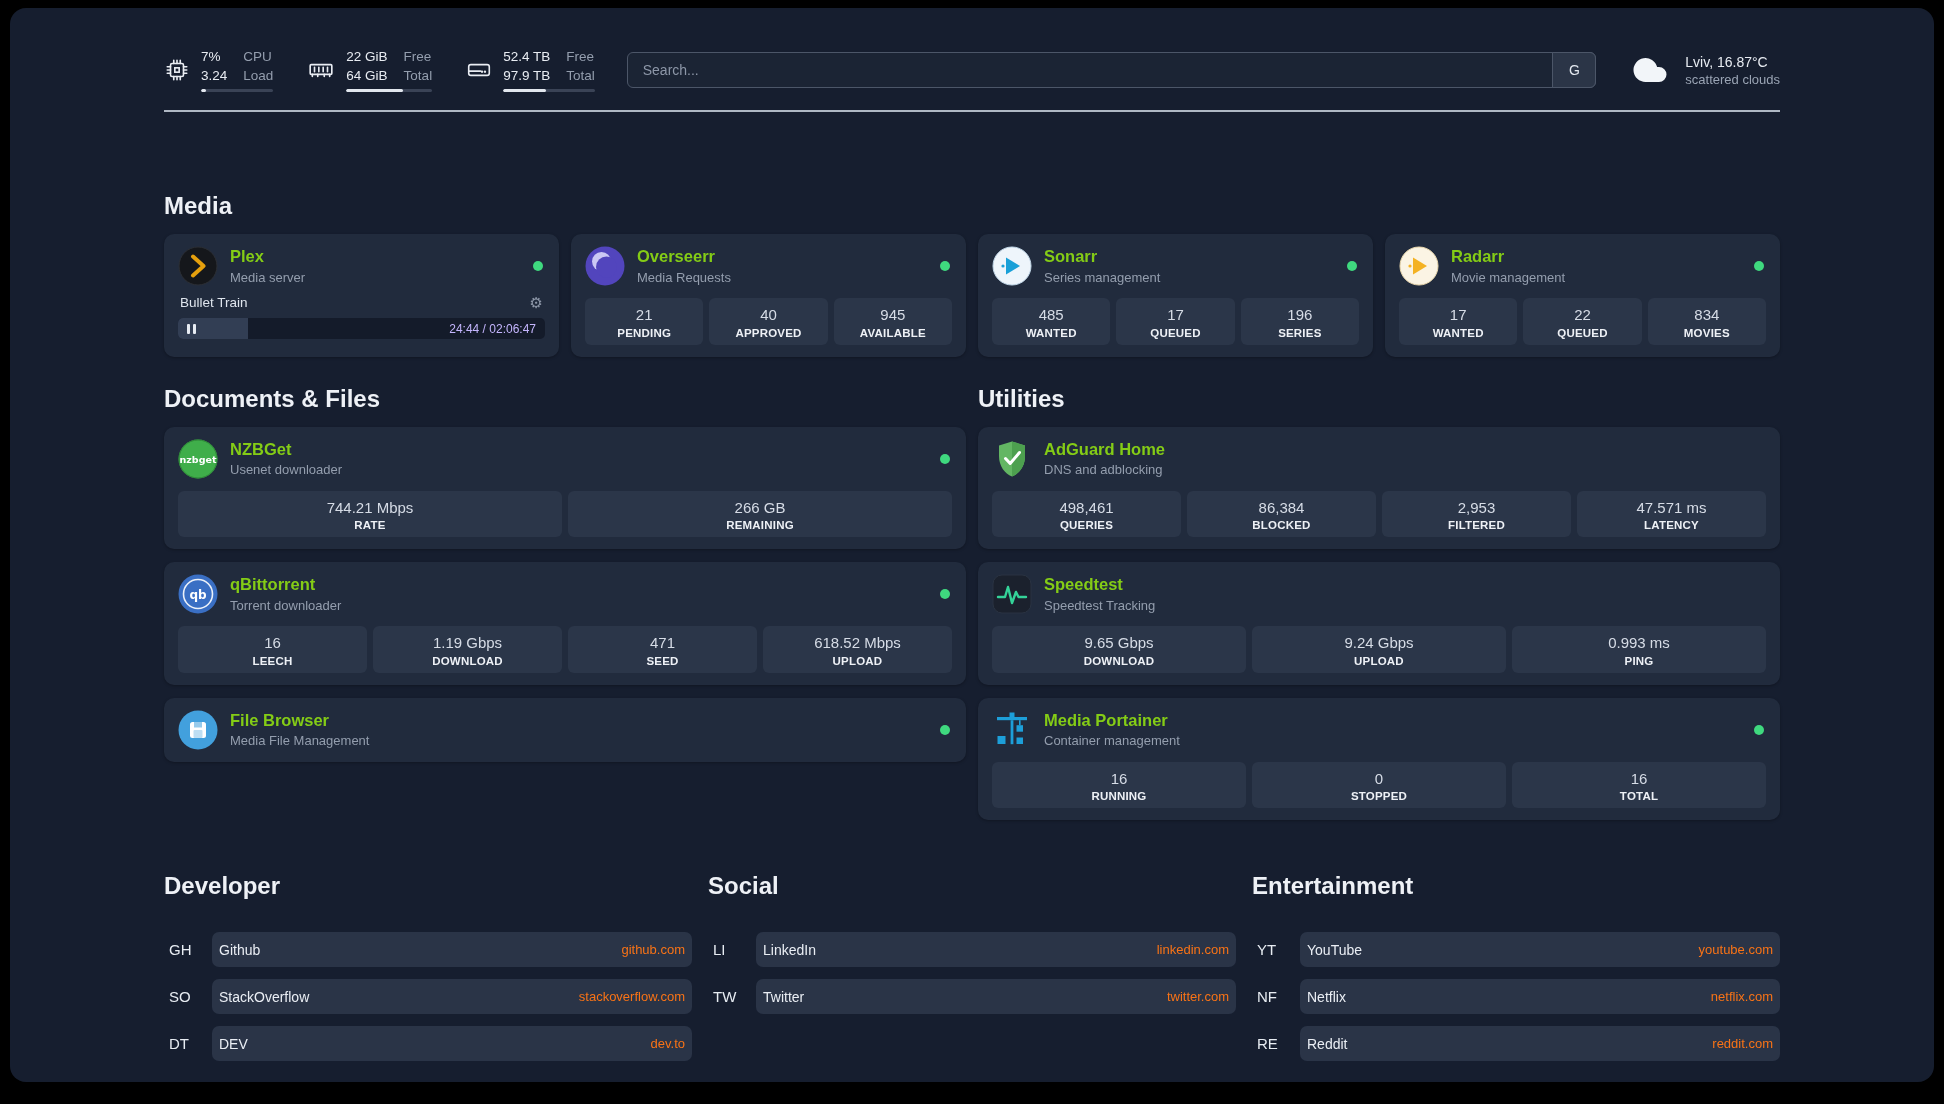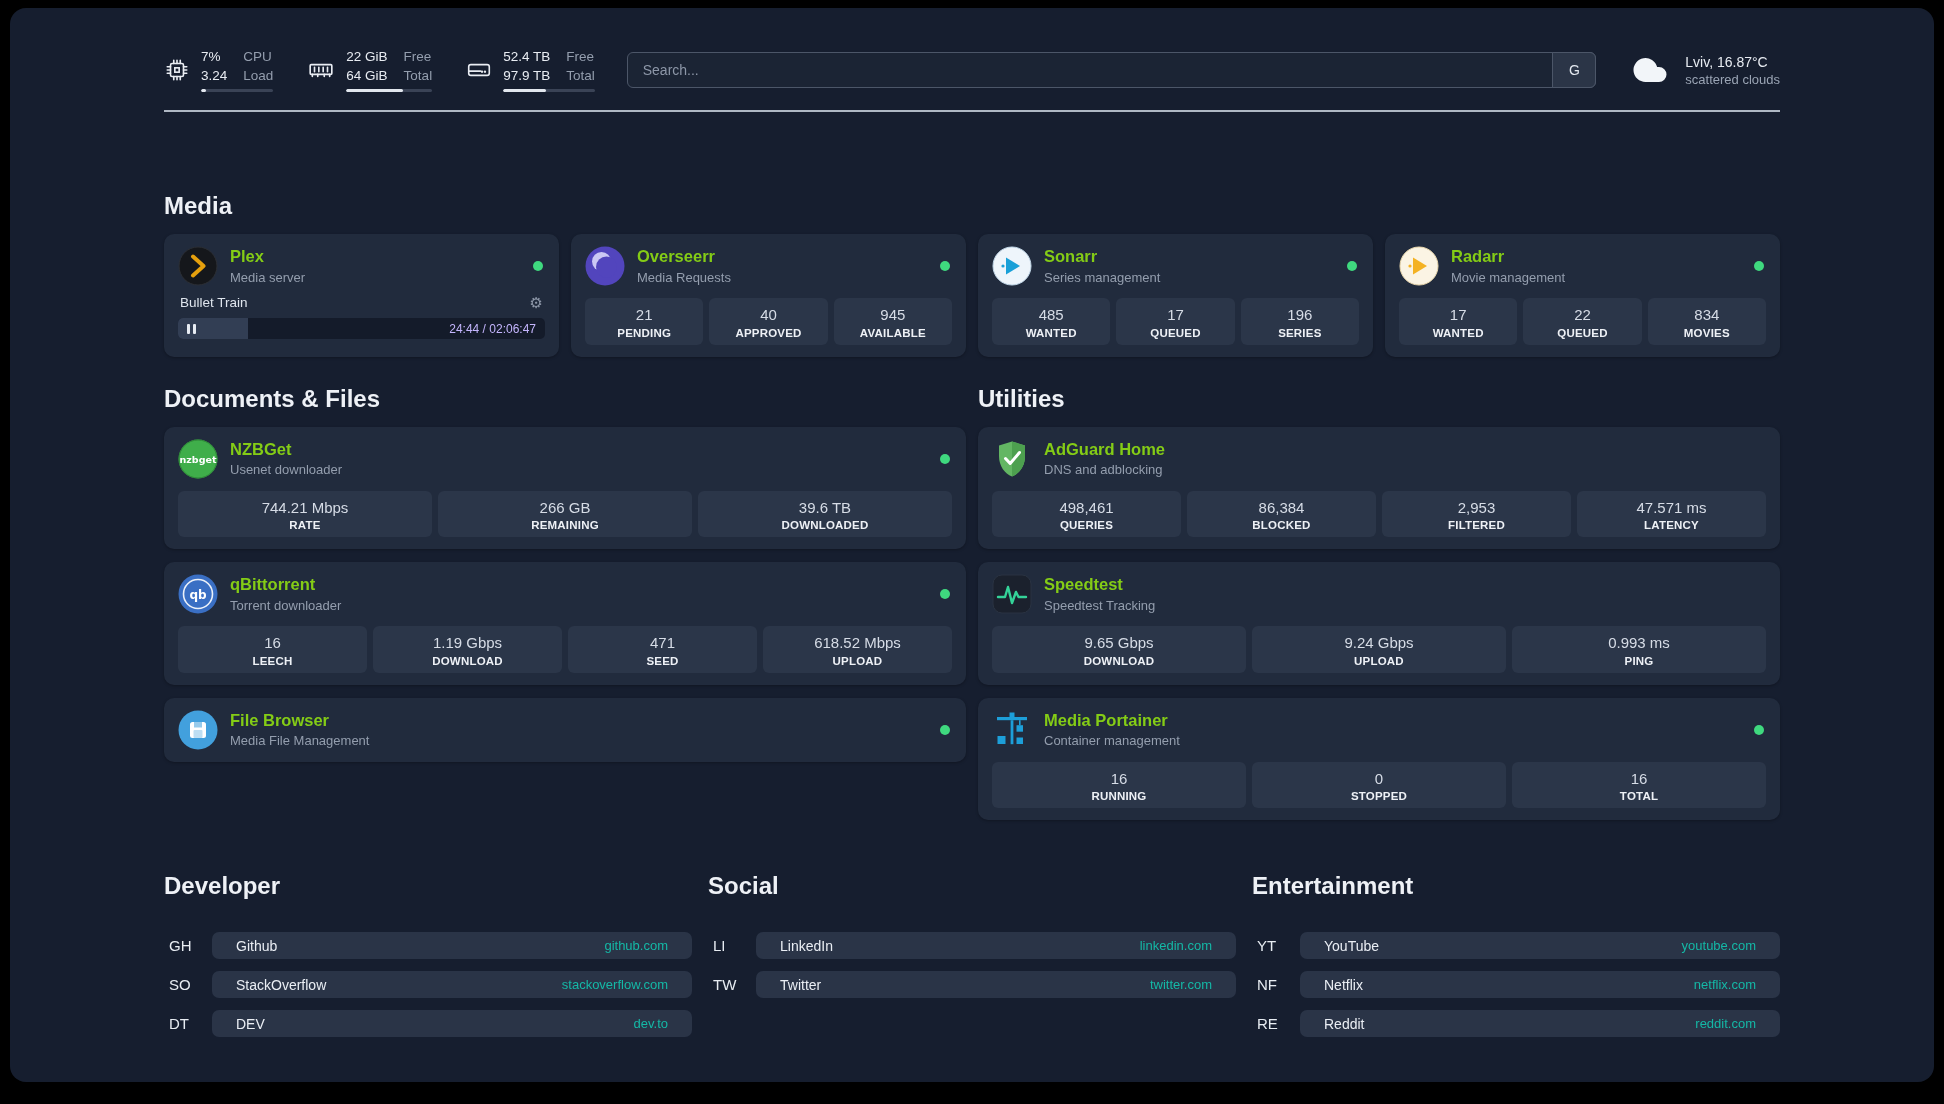--- a/index.html
+++ b/index.html
@@ -82,25 +82,25 @@
   .two-col { display: grid; grid-template-columns: 1fr 1fr; gap: 12px; margin-top: 28px; }
   .col-title { margin-bottom: 14px; }
   .stack { display: flex; flex-direction: column; gap: 13px; }
 
   
   .bookmarks-grid { display: grid; grid-template-columns: repeat(3, 1fr); gap: 16px; margin-top: 52px; padding-bottom: 30px; align-items: start; }
   .bm-title { margin-bottom: 32px; }
   .bm-row { display: flex; align-items: center; margin-bottom: 12px; }
   .bm-abbr { width: 48px; flex: none; font-size: 15px; color: #e7ecf2; padding-left: 5px; }
   .bm-pill {
-    flex: 1; background: #2a3447; height: 27px; border-radius: 7px;
-    display: flex; align-items: center; padding: 0 24px; cursor: pointer;
+    flex: 1; background: #2a3447; height: 35px; border-radius: 7px;
+    display: flex; align-items: center; padding: 0 7px; cursor: pointer;
   }
   .bm-name { flex: 1; font-size: 14px; color: #eaeef4; }
-  .bm-url { font-size: 13px; color: #14b8a6; }
+  .bm-url { font-size: 13px; color: #f97316; }
 </style>
 </head>
 <body>
 
 <div class="frame">
   <div class="content">
 
     <div class="topbar">
       <div class="resources">
 
@@ -351,24 +351,20 @@
               <span class="status-dot"></span>
             </div>
             <div class="stats">
               <div class="stat">
                 <div class="stat-value">744.21 Mbps</div>
                 <div class="stat-label">RATE</div>
               </div>
               <div class="stat">
                 <div class="stat-value">266 GB</div>
                 <div class="stat-label">REMAINING</div>
-              </div>
-              <div class="stat">
-                <div class="stat-value">39.6 TB</div>
-                <div class="stat-label">DOWNLOADED</div>
               </div>
             </div>
           </div>
 
           <div class="card">
             <div class="card-head">
               <span class="app-icon">
                 <svg width="40" height="40" viewBox="0 0 40 40">
                   <circle cx="20" cy="20" r="19.5" fill="#3a6fc4"></circle>
                   <circle cx="20" cy="20" r="14.5" fill="none" stroke="#ffffff" stroke-width="1.6" opacity=".9"></circle>

